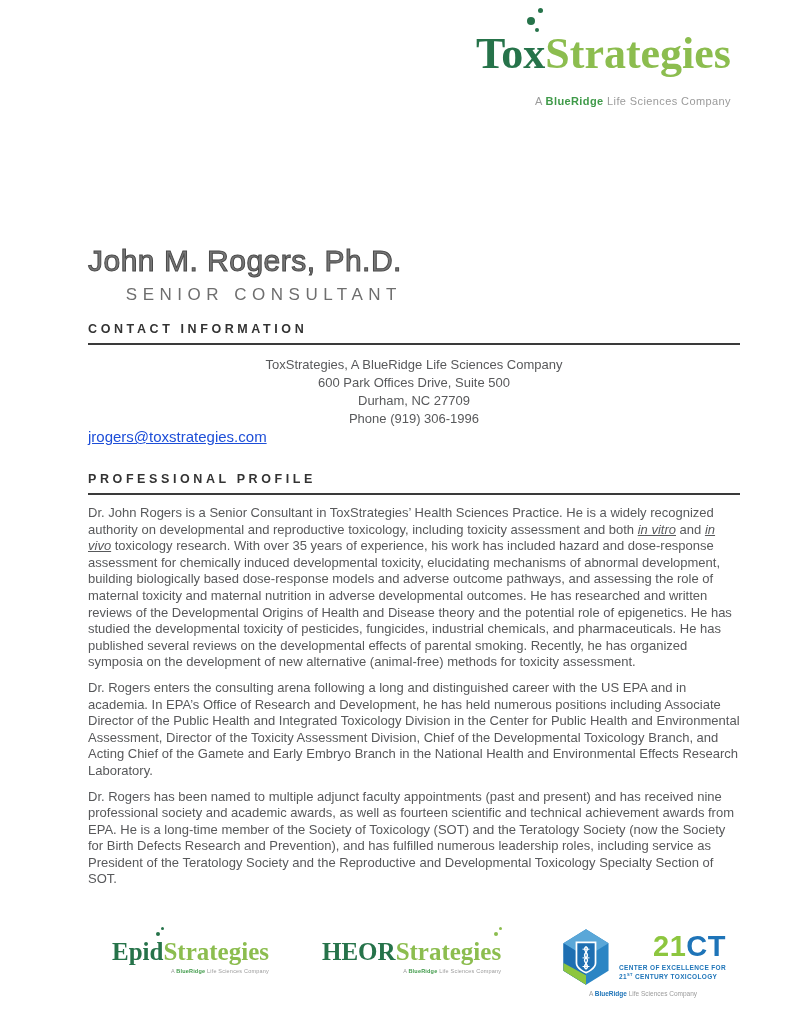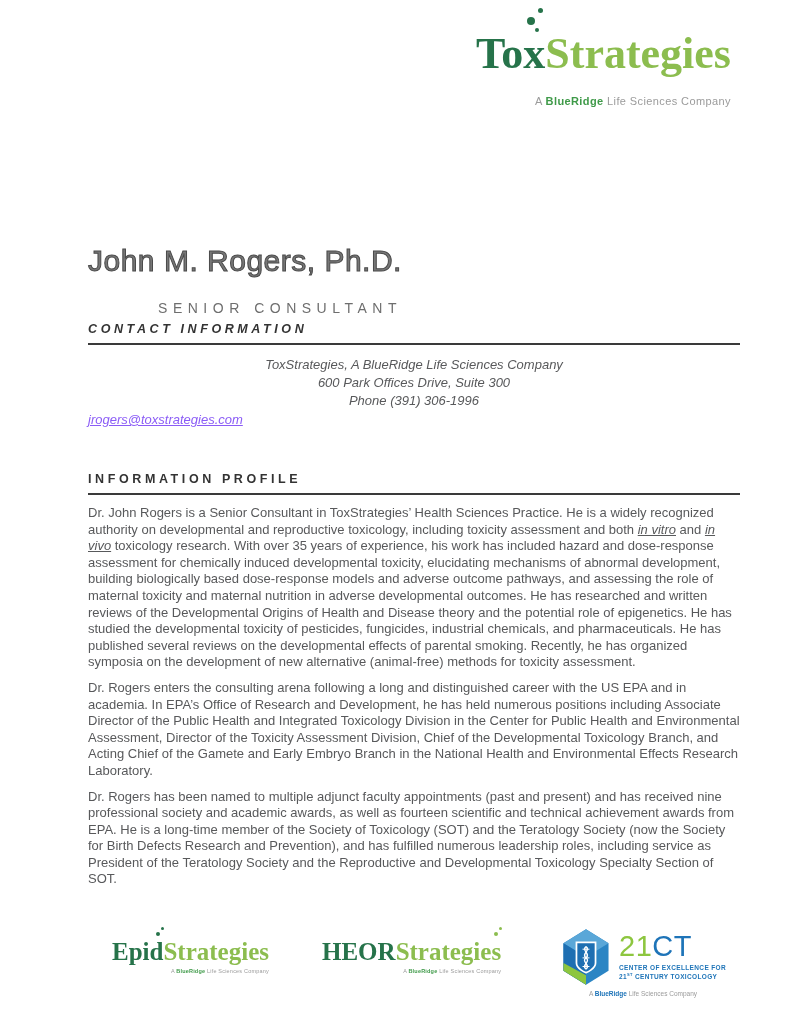--- a/index.html
+++ b/index.html
@@ -21,53 +21,53 @@
   .brand-primary .d3 { width:4px; height:4px; background:#26734a; top:-2px; right:6px; }
   .brand-tagline { margin-top:17px; font-size:11px; letter-spacing:0.4px; color:#9b9b9b; }
   .brand-tagline .bold-green { color:#3f9a49; font-weight:700; }
 
   
   .identity { position:absolute; top:244px; left:88px;text-align:right; }
   .person-name {
     font-size:30px; font-weight:400; color:#777;
     -webkit-text-stroke:1px #4a4a4a; letter-spacing:0.5px;
   }
-  .person-title { margin-top:22px; font-size:14px; letter-spacing:5.5px; color:#6e6e6e; }
+  .person-title { margin-top:7px; font-size:17px; letter-spacing:5.5px; color:#6e6e6e; }
 
   
   .section { position:absolute; left:88px; width:652px; }
-  .contact-section { top:322px;font-style:italic; }
+  .contact-section { top:322px; }
   .profile-section { top:472px; }
   .section-heading {
     font-size:12.5px; font-weight:700; letter-spacing:3.6px; color:#333;
     padding-bottom:7px; border-bottom:2px solid #3a3a3a;
   }
   .contact-lines { margin-top:11px; font-size:13px; line-height:18px;text-align:center; }
-  .email-link { color:#8b5cf6; text-decoration:underline; font-size:13px; line-height:18px; }
+  .email-link { color:#1d4ed8; text-decoration:underline; font-size:15px; line-height:18px; }
   .profile-paragraphs { margin-top:10px; font-size:13px; line-height:16.6px; }
   .profile-paragraphs p { margin-bottom:9px; }
   .profile-paragraphs em { font-style:italic;text-decoration:underline; }
 
   
   .footer-logo { position:absolute; white-space:nowrap; }
   .serif-logo .logo-line { font-family:"Liberation Serif", serif; font-weight:700; font-size:25px; line-height:1.1; }
   .serif-logo .lg-primary { color:#26734a; position:relative; display:inline-block; }
   .serif-logo .lg-secondary { color:#8cbd4f; }
   .serif-logo .sd1 { width:3px; height:3px; background:#26734a; top:-11px; right:-1px; }
   .serif-logo .sd2 { width:4px; height:4px; background:#26734a; top:-6px; right:3px; }
   .logo-tagline { margin-top:2px; text-align:right; font-size:5.5px; letter-spacing:0.2px; color:#9b9b9b; }
   .logo-tagline .bold-green { color:#3f9a49; font-weight:700; }
   .logo-epid { left:112px; top:938px; }
   .logo-heor { left:322px; top:938px; }
 
   .logo-21ct { left:560px; top:928px; text-align:center; }
   .ct-row { display:flex; align-items:center; gap:7px; }
   .ct-hex { width:52px; height:58px; }
   .ct-text { text-align:left; }
-  .ct-word { font-size:29px; font-weight:400; line-height:1; letter-spacing:0.5px; }
+  .ct-word { font-size:29px; font-weight:700; line-height:1; letter-spacing:0.5px;text-align:right; }
   .ct-num { color:#8dc63f; }
   .ct-letters { color:#1e74b8; }
   .ct-lines { margin-top:2px; font-size:6.5px; font-weight:700; letter-spacing:0.35px; color:#1e74b8; line-height:1.5; }
   .ct-lines sup { font-size:4px; }
   .ct-tagline { margin-top:4px; font-size:6.5px; color:#9b9b9b; }
   .ct-tagline .bold-blue { color:#1e74b8; font-weight:700; }
 </style>
 </head>
 <body>
 
@@ -90,28 +90,29 @@
 
   <div class="identity">
     <div class="person-name">John M. Rogers, Ph.D.</div>
     <div class="person-title">SENIOR CONSULTANT</div>
   </div>
 
   <div class="section contact-section">
     <div class="section-heading">CONTACT INFORMATION</div>
     <div class="contact-lines">
         <div>ToxStrategies, A BlueRidge Life Sciences Company</div>
-        <div>600 Park Offices Drive, Suite 300</div>
-        <div>Phone (391) 306-1996</div>
+        <div>600 Park Offices Drive, Suite 500</div>
+        <div>Durham, NC 27709</div>
+        <div>Phone (919) 306-1996</div>
       </div>
     <a class="email-link" href="#">jrogers@toxstrategies.com</a>
   </div>
 
   <div class="section profile-section">
-    <div class="section-heading">INFORMATION PROFILE</div>
+    <div class="section-heading">PROFESSIONAL PROFILE</div>
     <div class="profile-paragraphs">
         <p><span>Dr. John Rogers is a Senior Consultant in ToxStrategies’ Health Sciences Practice. He is a widely recognized authority on developmental and reproductive toxicology, including toxicity assessment and both </span><em>in vitro</em><span> and </span><em>in vivo</em><span> toxicology research. With over 35 years of experience, his work has included hazard and dose-response assessment for chemically induced developmental toxicity, elucidating mechanisms of abnormal development, building biologically based dose-response models and adverse outcome pathways, and assessing the role of maternal toxicity and maternal nutrition in adverse developmental outcomes. He has researched and written reviews of the Developmental Origins of Health and Disease theory and the potential role of epigenetics. He has studied the developmental toxicity of pesticides, fungicides, industrial chemicals, and pharmaceuticals. He has published several reviews on the developmental effects of parental smoking. Recently, he has organized symposia on the development of new alternative (animal-free) methods for toxicity assessment.</span></p>
         <p><span>Dr. Rogers enters the consulting arena following a long and distinguished career with the US EPA and in academia. In EPA’s Office of Research and Development, he has held numerous positions including Associate Director of the Public Health and Integrated Toxicology Division in the Center for Public Health and Environmental Assessment, Director of the Toxicity Assessment Division, Chief of the Developmental Toxicology Branch, and Acting Chief of the Gamete and Early Embryo Branch in the National Health and Environmental Effects Research Laboratory.</span></p>
         <p><span>Dr. Rogers has been named to multiple adjunct faculty appointments (past and present) and has received nine professional society and academic awards, as well as fourteen scientific and technical achievement awards from EPA. He is a long-time member of the Society of Toxicology (SOT) and the Teratology Society (now the Society for Birth Defects Research and Prevention), and has fulfilled numerous leadership roles, including service as President of the Teratology Society and the Reproductive and Developmental Toxicology Specialty Section of SOT.</span></p>
       </div>
   </div>
 
   <div class="footer-logo serif-logo logo-epid">
     <div class="logo-line">
       <span class="lg-primary">

